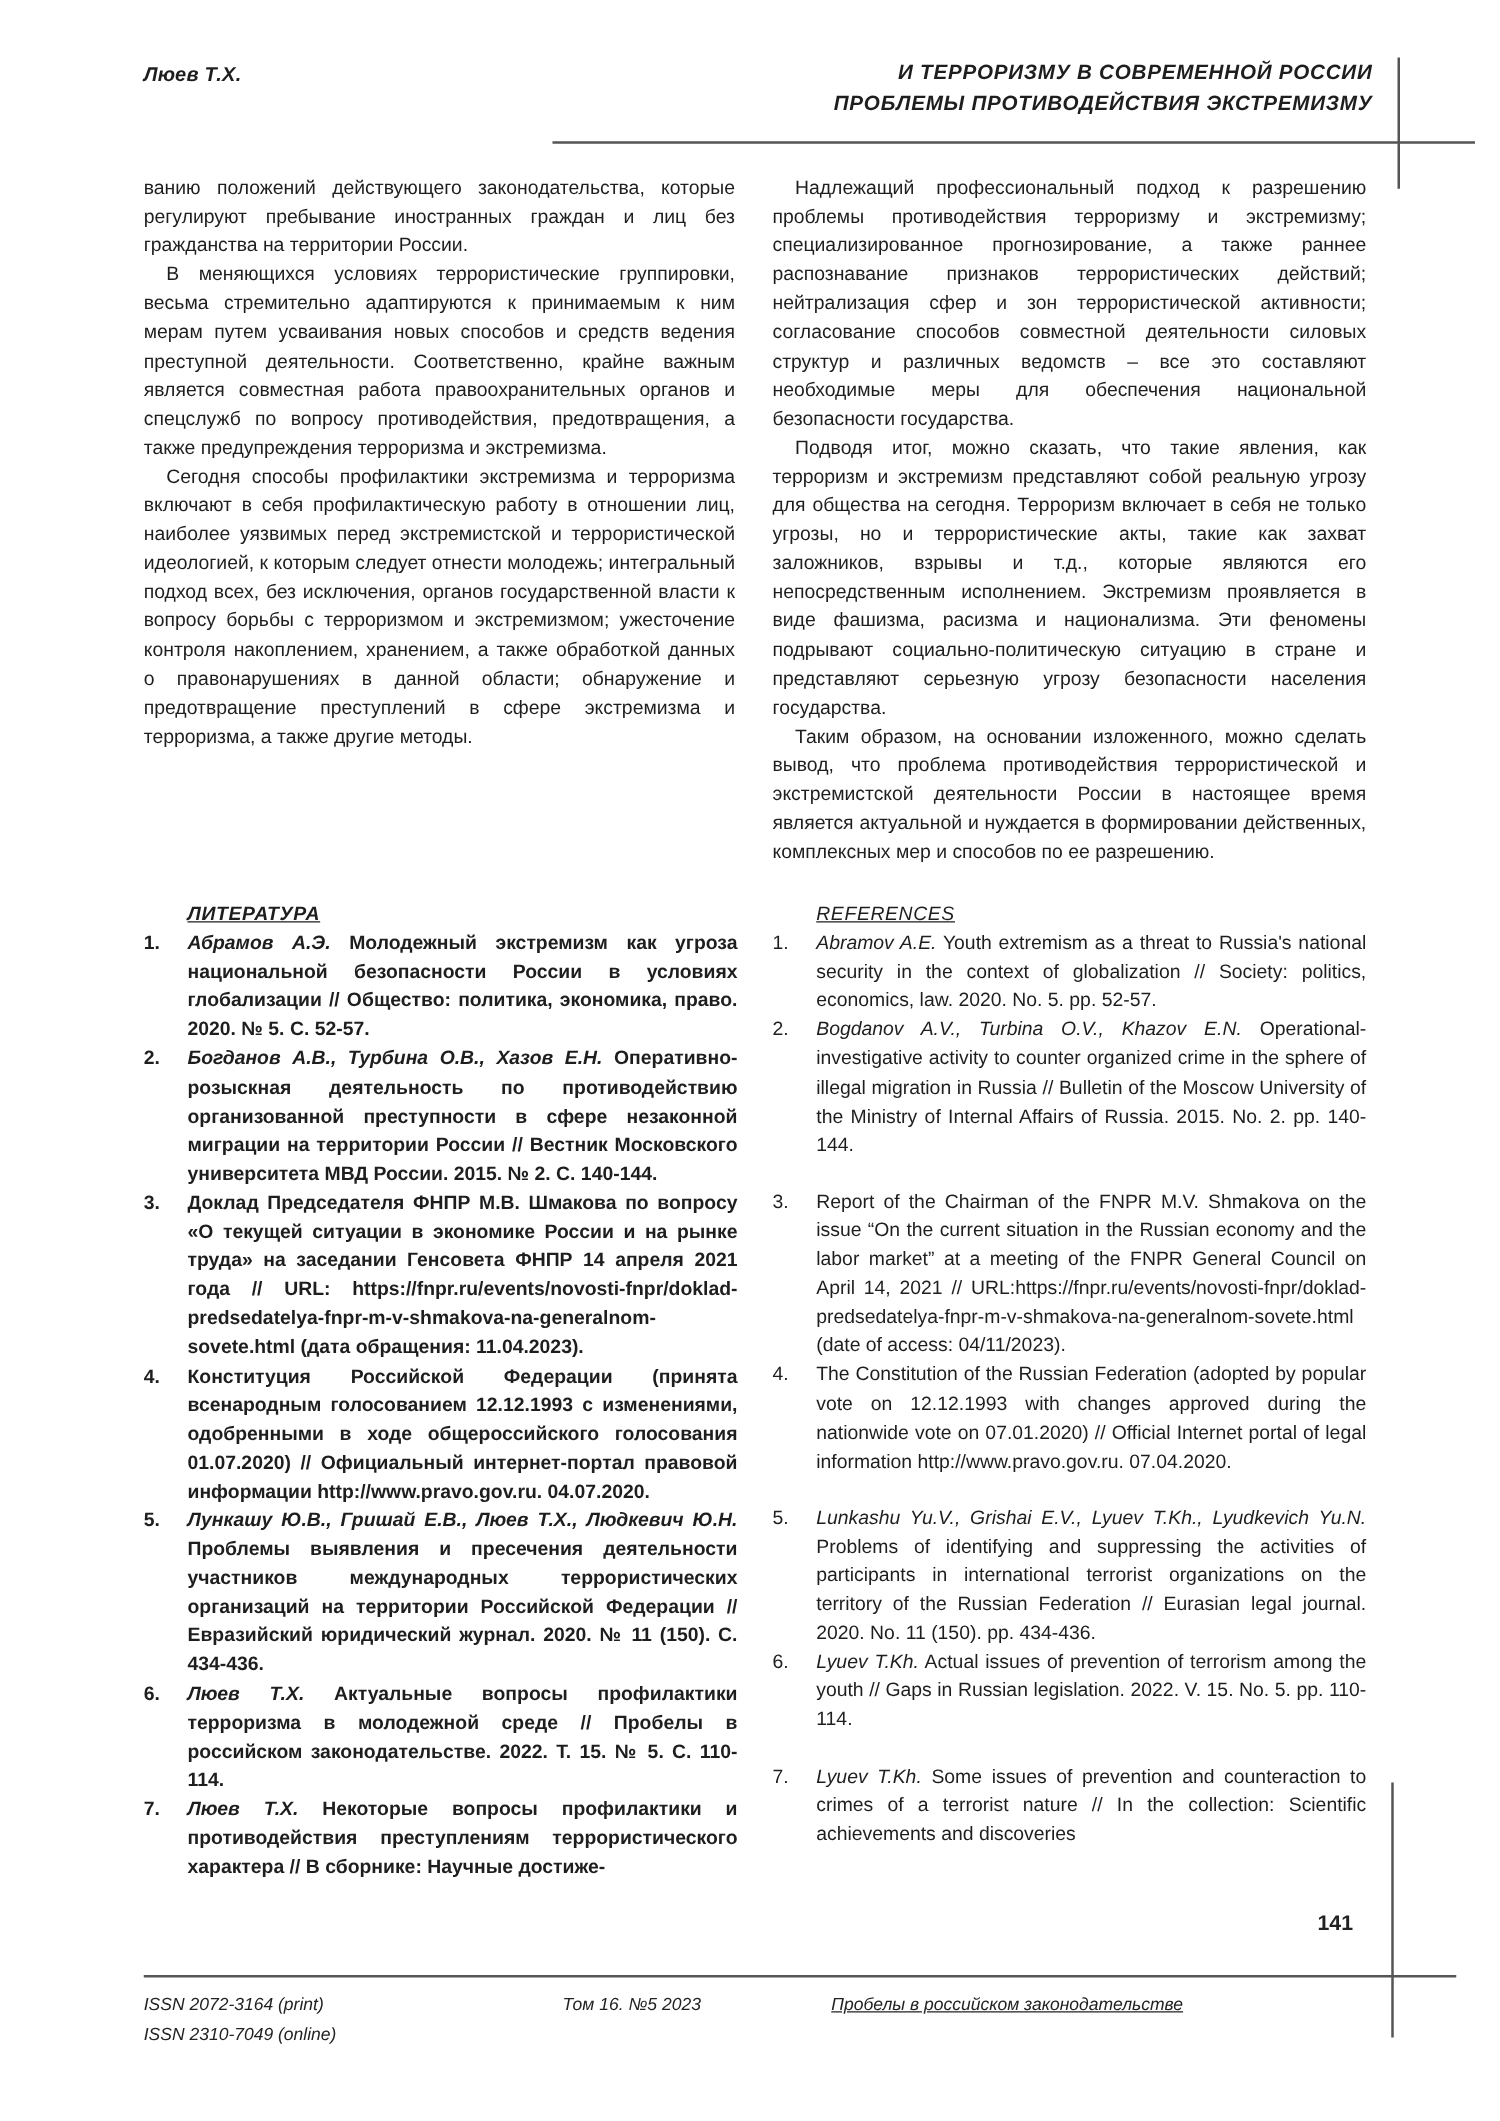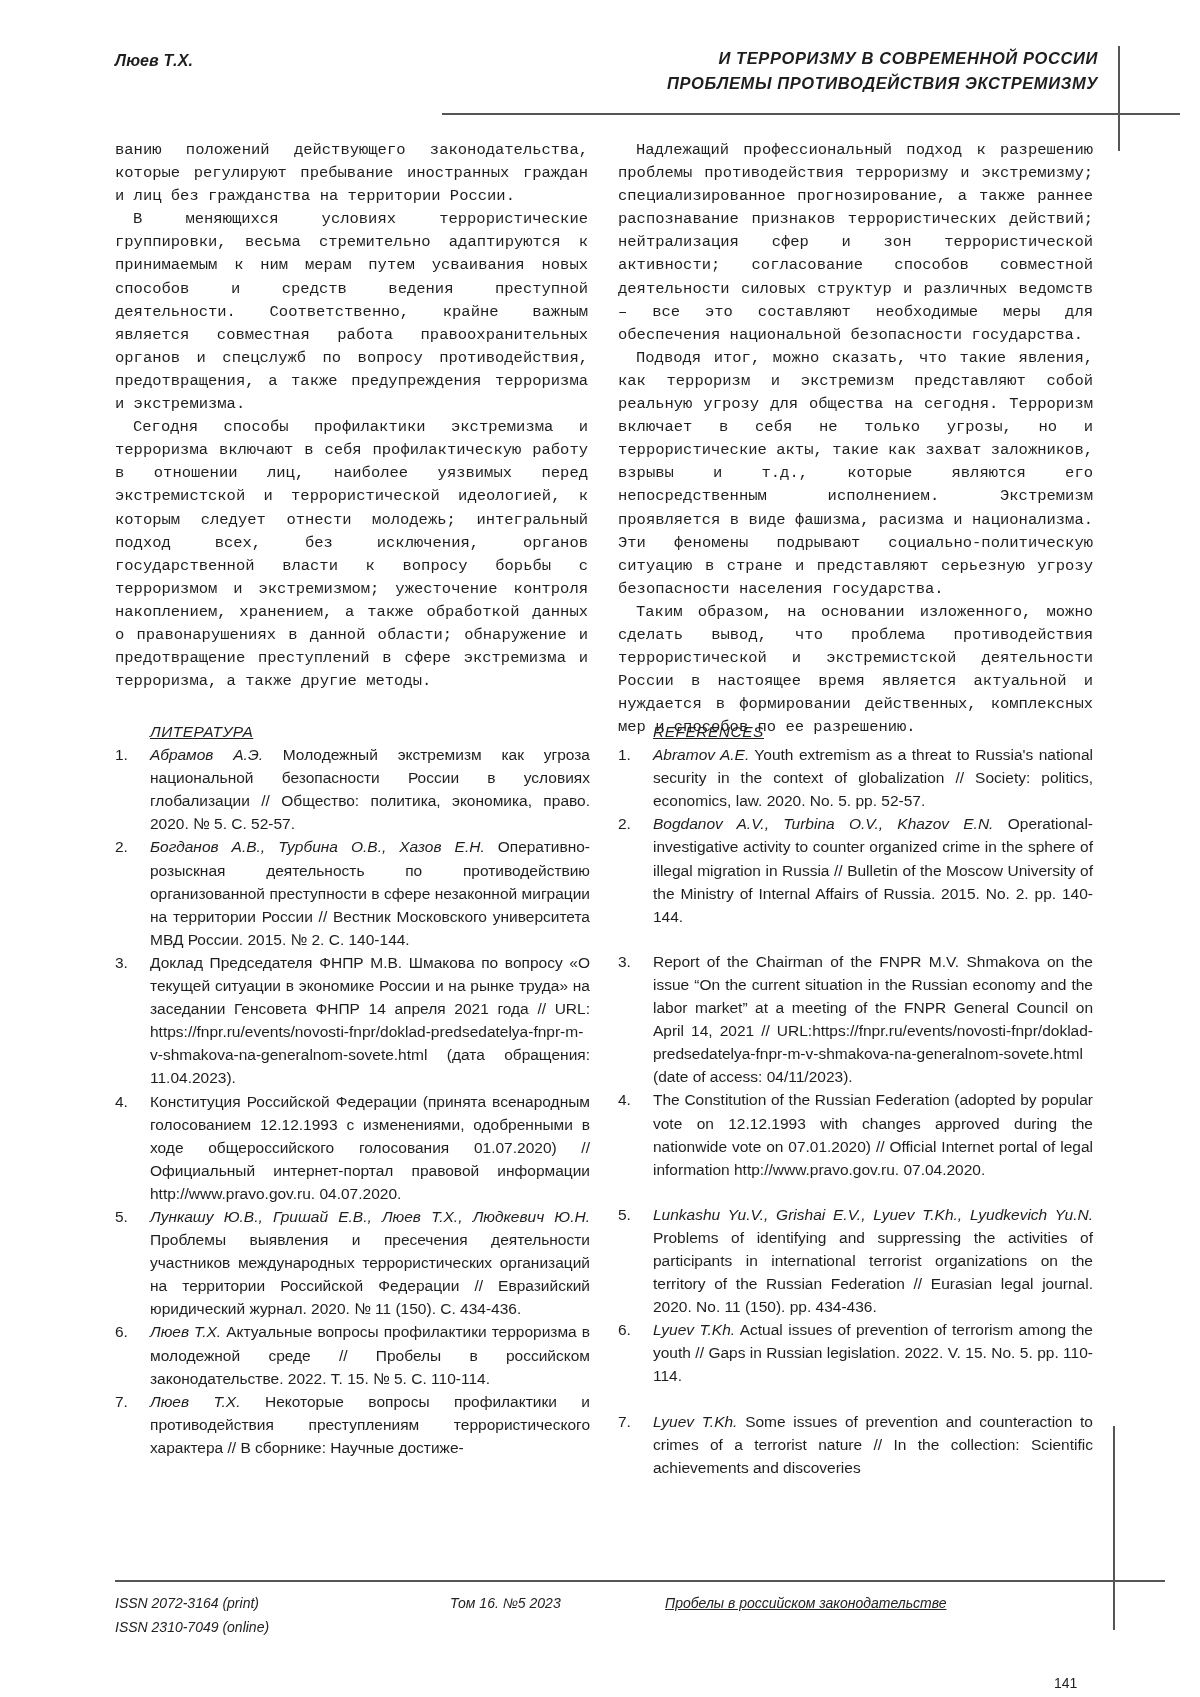--- a/index.html
+++ b/index.html
@@ -9,42 +9,42 @@
 
   .hdr-author { left: 115px; top: 52px; font-weight: bold; font-style: italic; font-size: 16px; letter-spacing: 0.2px; }
   .hdr-title { right: 102px; top: 46px; width: 560px; text-align: right; font-weight: bold; font-style: italic;
                font-size: 16.5px; line-height: 25px; letter-spacing: 0.6px; }
   .rule { background: #555; }
   .rule-top { left: 442px; top: 113px; width: 738px; height: 2px; }
   .crop-v-top { left: 1118px; top: 46px; width: 2px; height: 105px; background: #555; }
   .rule-bottom { left: 115px; top: 1580px; width: 1050px; height: 1.5px; }
   .crop-v-bot { left: 1113px; top: 1426px; width: 2px; height: 204px; background: #555; }
 
-  .col { position: absolute; width: 473px; font-size: 15.5px; line-height: 23.1px; text-align: justify; font-family: Liberation Mono, monospace; }
+  .col { position: absolute; width: 473px; font-size: 15.5px; line-height: 23.1px; text-align: justify; }
   .col-left { left: 115px; top: 139px; }
   .col-right { left: 618px; top: 139px; width: 475px; }
   .col p { margin: 0; }
   .indent { text-indent: 18px; }
   .section-heading { font-size: 19px; letter-spacing: 1px; margin: 7px 0 10px 0 !important; color: #333; }
 
   .refs { position: absolute; width: 475px; font-size: 15.5px; line-height: 23.1px; text-align: justify; }
-  .refs-left { left: 115px; top: 720px; }
+  .refs-left { left: 115px; top: 720px; font-weight: bold; }
   .refs-right { left: 618px; top: 720px; }
   .refs-heading { margin-left: 35px; font-style: italic; text-decoration: underline; letter-spacing: 0.5px; margin-bottom: 0; }
   .ref { display: flex; }
   .ref-num { width: 35px; flex: 0 0 35px; }
   .ref-body { flex: 1; }
   .ref-body i { font-style: italic; margin-top: 28px; }
   .gap { height: 22px; }
 
   .foot { font-style: italic; font-size: 14px; line-height: 24px; color: #222; }
   .foot-issn { left: 115px; top: 1591px; }
   .foot-vol { left: 450px; top: 1591px; }
   .foot-journal { left: 665px; top: 1591px; text-decoration: underline; }
-  .foot-page { left: 1054px; top: 1671px; font-style: normal; font-size: 14px; }
+  .foot-page { left: 1054px; top: 1527px; font-style: normal; font-size: 17px; font-weight: bold; }
 </style>
 </head>
 <body>
 
 <div class="abs hdr-author">Люев Т.Х.</div>
 <div class="abs hdr-title">
   <div>И ТЕРРОРИЗМУ В СОВРЕМЕННОЙ РОССИИ</div>
   <div>ПРОБЛЕМЫ ПРОТИВОДЕЙСТВИЯ ЭКСТРЕМИЗМУ</div>
 </div>
 <div class="abs rule rule-top"></div>

